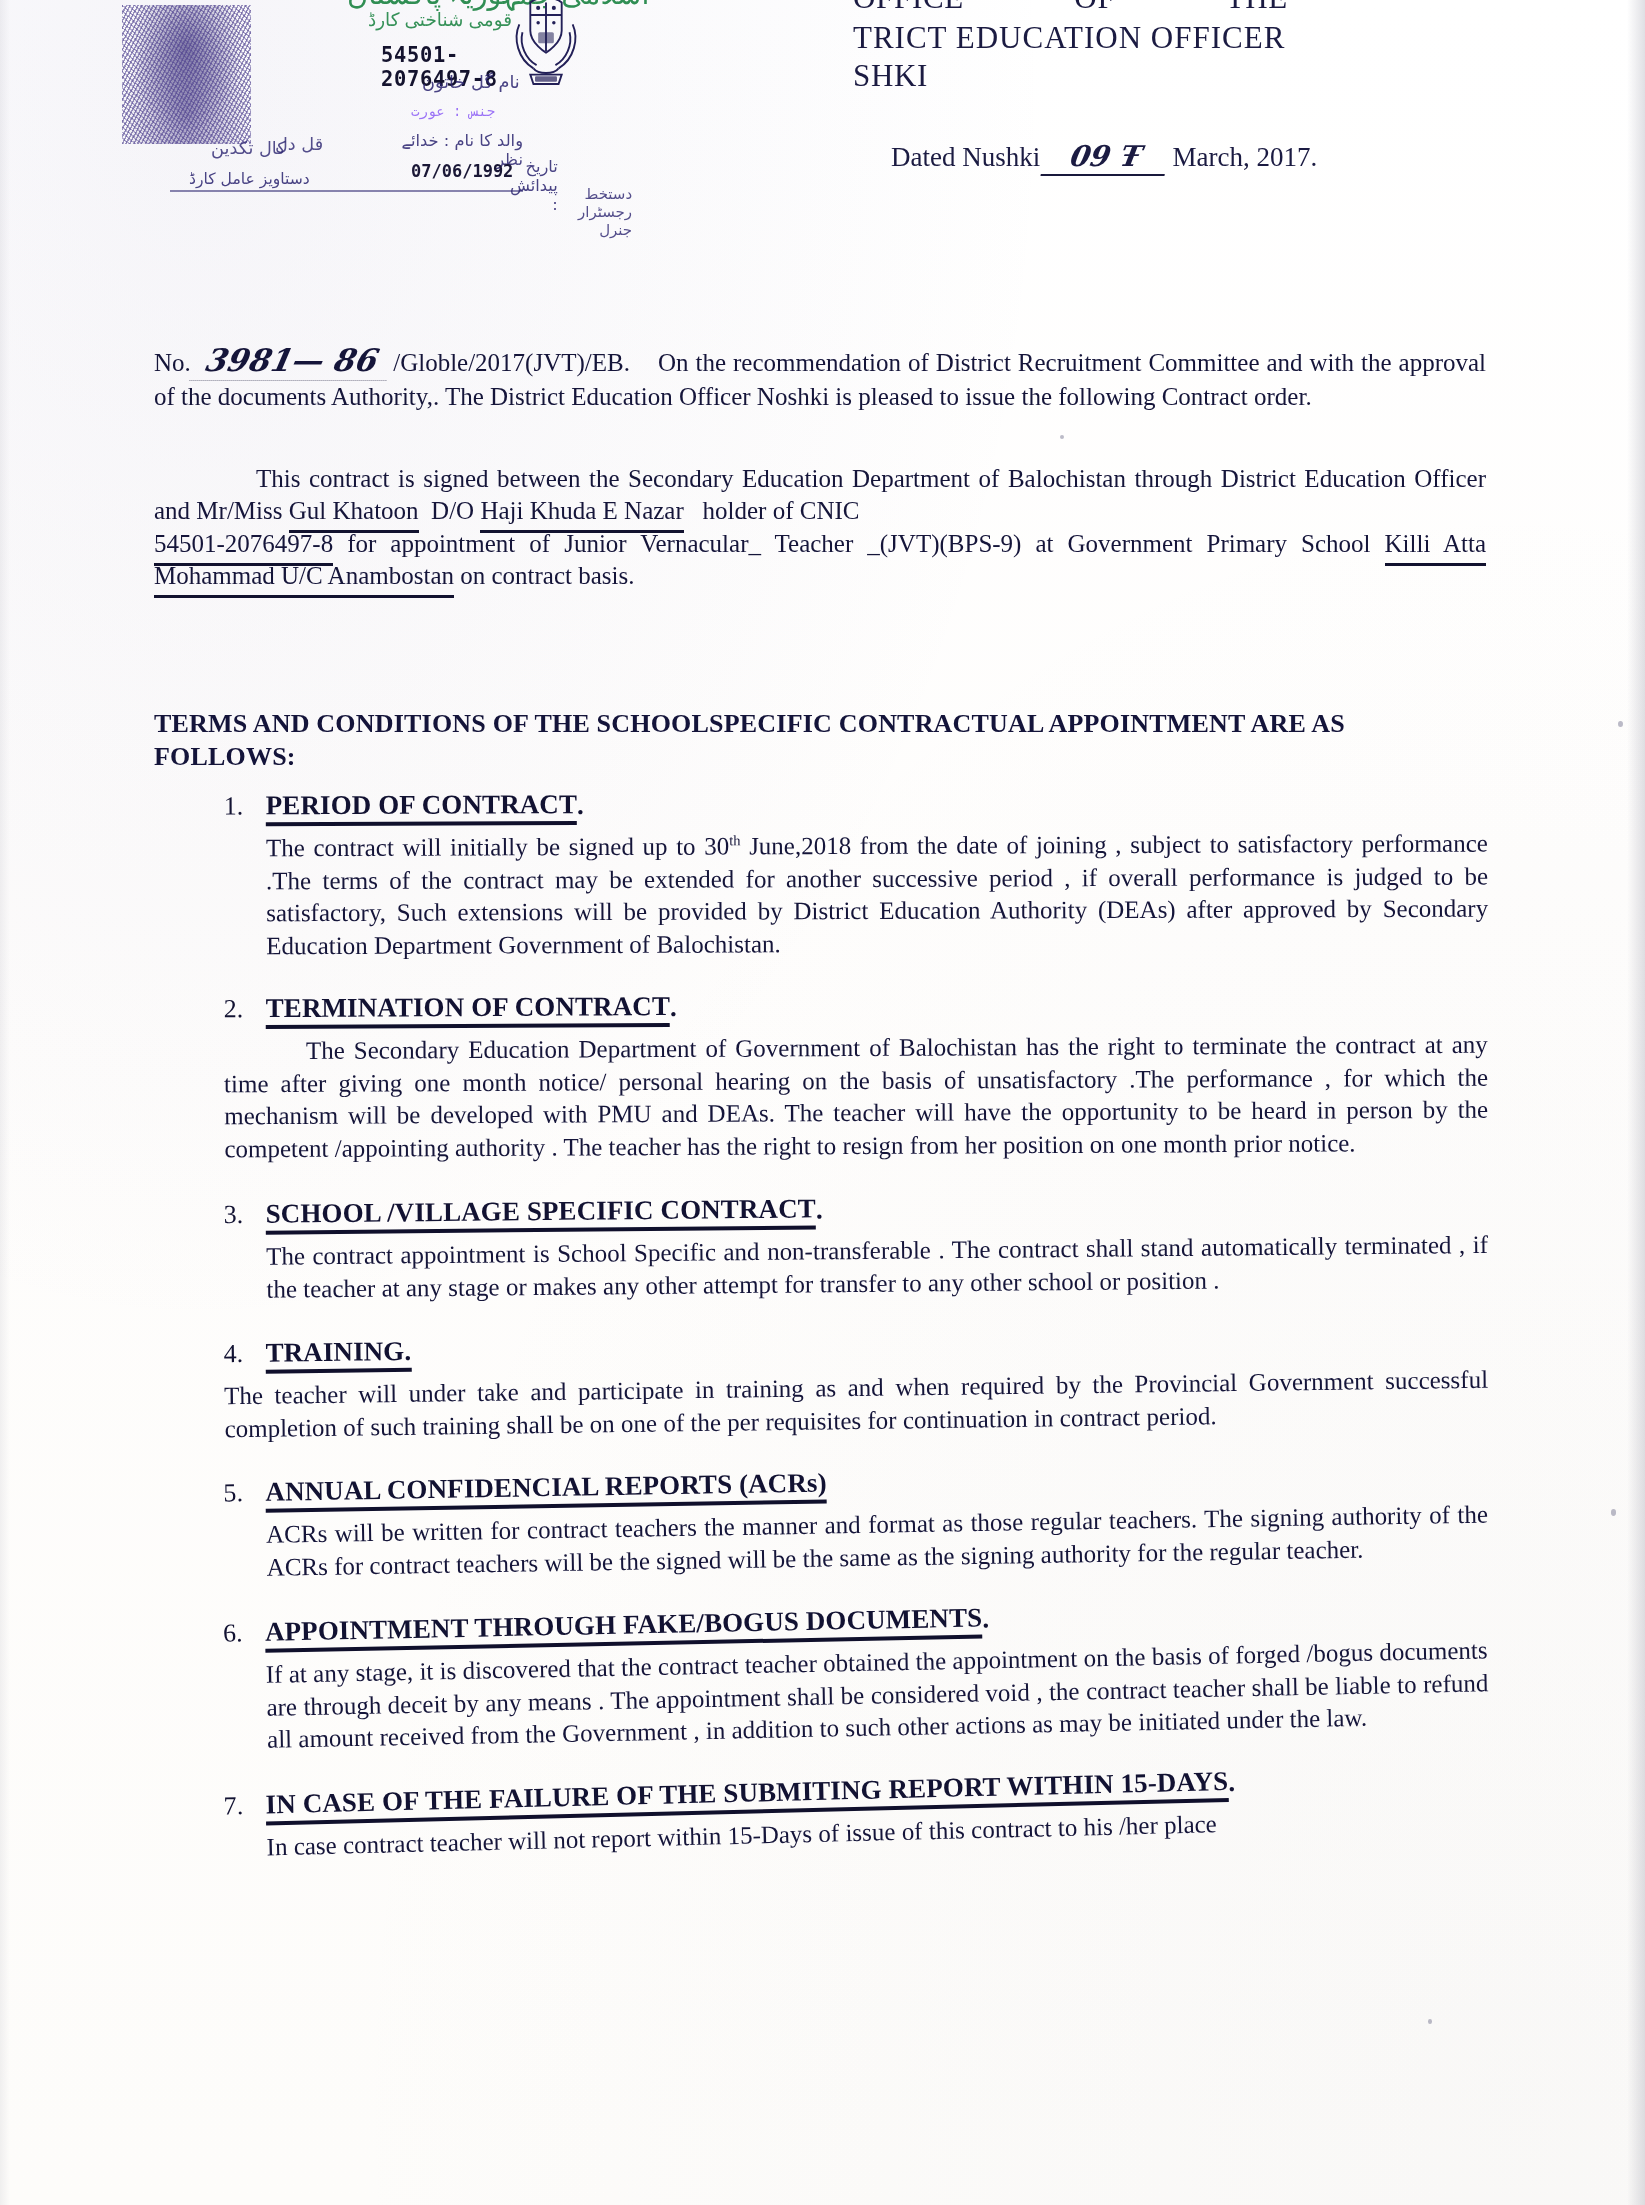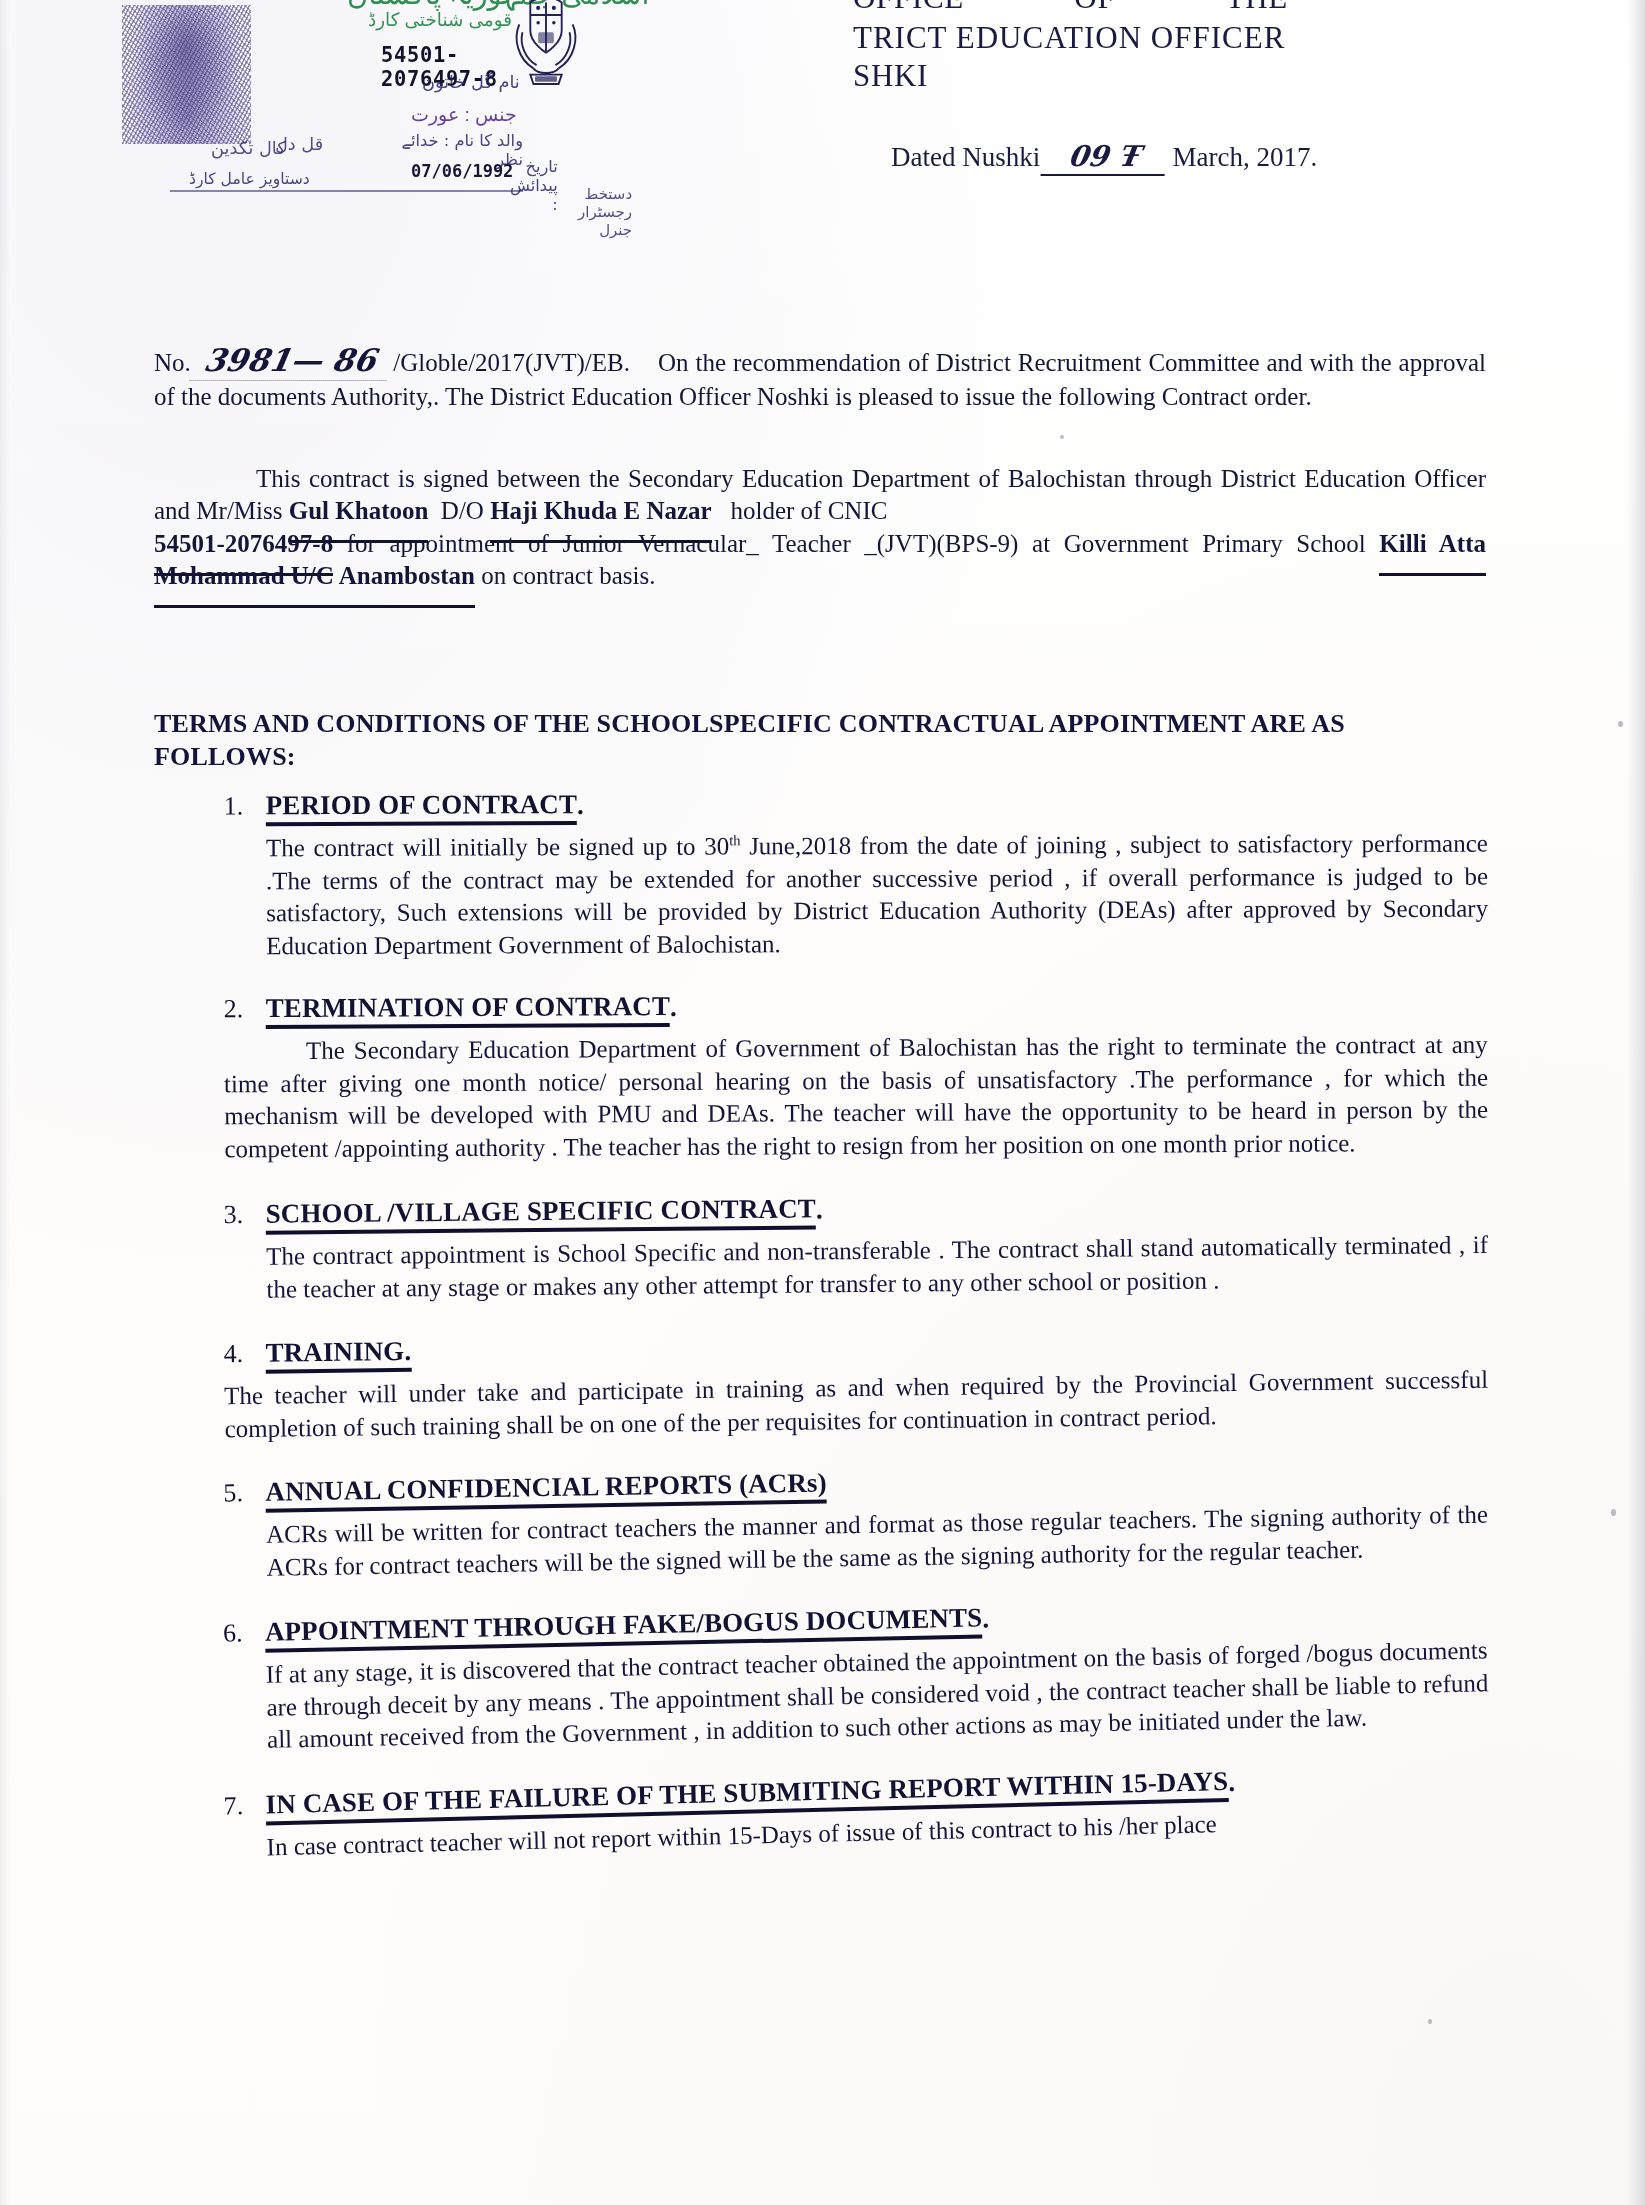--- a/index.html
+++ b/index.html
@@ -79,21 +79,21 @@
     position: absolute;
     left: 279px;
     top: 57px;
     font-family: "DejaVu Sans Mono", monospace;
     font-size: 20.4px;
     font-weight: bold;
     letter-spacing: 0.7px;
     color: #14132e;
   }
   .cnic-f1 { position: absolute; left: 320px; top: 86px; font-size: 17.7px; font-family: "DejaVu Sans", sans-serif; direction: rtl; color:#2b2470; opacity:.85;}
-  .cnic-f2 { position: absolute; left: 309px; top: 117px; font-size: 19px; font-family: Liberation Sans, sans-serif; direction: rtl; color:#4c1d95; opacity:.85;}
+  .cnic-f2 { position: absolute; left: 309px; top: 117px; font-size: 14px; font-family: Liberation Mono, monospace; direction: rtl; color:#8b5cf6; opacity:.85;}
   .cnic-f3 { position: absolute; left: 292px; top: 145px; font-size: 16.3px; font-family: "DejaVu Sans", sans-serif; direction: rtl; color:#2b2470; opacity:.85;}
   .cnic-dob {
     position: absolute;
     left: 309px;
     top: 175px;
     font-family: "DejaVu Sans Mono", monospace;
     font-size: 17px;
     font-weight: bold;
     color: #1a1736;
   }
@@ -208,23 +208,23 @@
     font-size: 31px;
     transform: skewX(-13deg);
     border-bottom: 1.4px dotted rgba(25,25,60,0.55);
     margin: 0 2.7px;
   }
   p.para {
     margin: 0 0 2.7px 0;
   }
   p.para.indent { text-indent: 102px; margin-top: 49px; }
   .ul-heavy {
-    font-weight: bold;
+    font-weight: normal;
     border-bottom: 3.4px solid #12122f;
-    padding-bottom: 16px;
+    padding-bottom: 6px;
   }
 
   
   .terms-head {
     position: absolute;
     left: 154px;
     top: 707px;
     width: 1332px;
     font-size: 26px;
     font-weight: bold;

